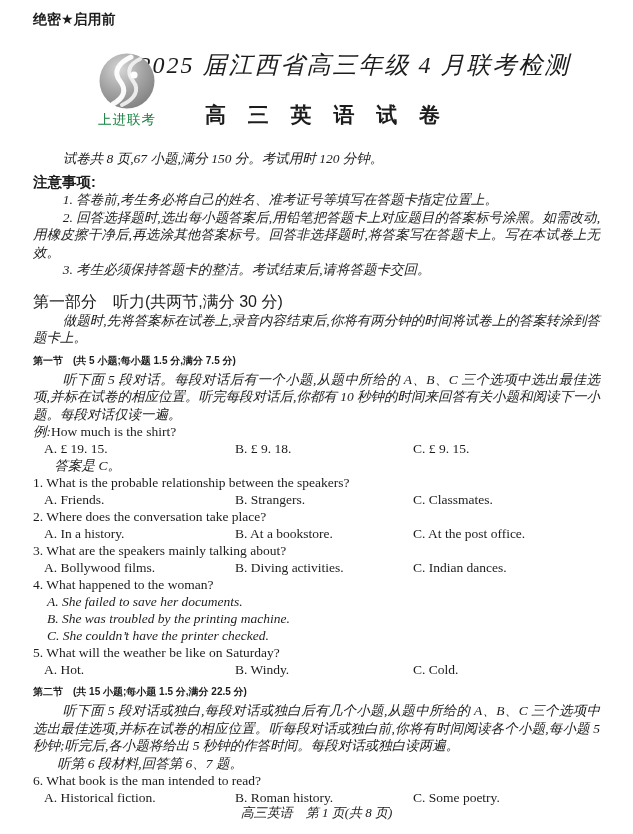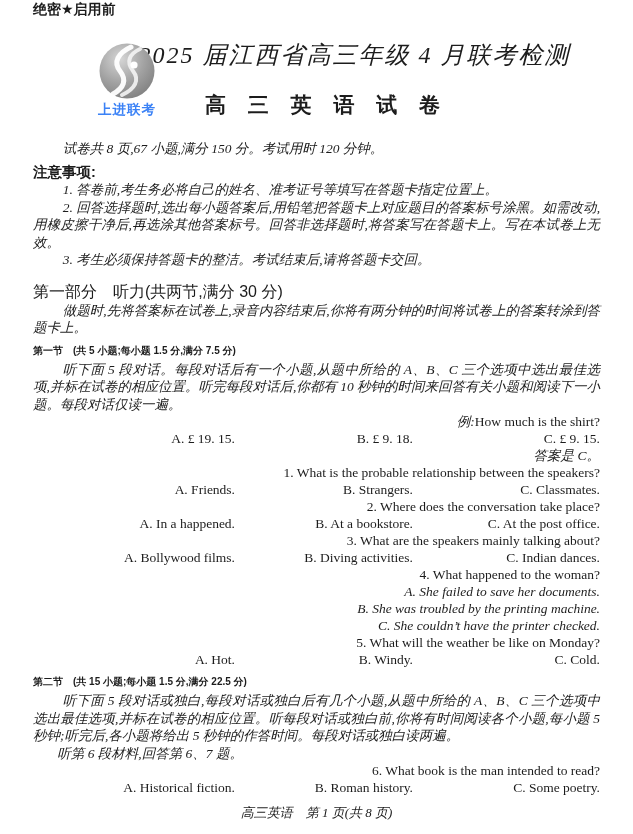--- a/index.html
+++ b/index.html
@@ -1,42 +1,42 @@
 <!DOCTYPE html>
 <html><head>
 <meta charset="utf-8">
 <style>
   html, body { margin: 0; padding: 0; background: #ffffff; }
   .page {
     position: relative;
     width: 633px; height: 834px;
     box-sizing: border-box;
-    padding: 0 33px 0 33px;
+    padding: 10px 33px 0 33px;
     background: #ffffff;
     color: #1c1c1c;
     font-family: "Liberation Serif", "DejaVu Serif", serif;
     font-size: 13.5px;
     line-height: 17.5px;
     overflow: hidden;
   }
   p { margin: 0; }
   .kai { font-style: italic; }               
   .indent { text-indent: 2.2em; }
   .just { text-align: justify; }
 
   .secrecy {
     font-family: "Liberation Sans", "DejaVu Sans", sans-serif;
     font-weight: 700; font-size: 14px; line-height: 18px;
   }
   .header { position: relative; }
   .logo { position: absolute; left: 58px; top: 2px; width: 72px; text-align: center; }
   .logo-caption {
     font-family: "Liberation Sans", "DejaVu Sans", sans-serif;
-    font-weight: 700; font-size: 13.5px; line-height: 15px;
-    color: #3b82f6; letter-spacing: 1px; margin-top: -3px;
+    font-weight: 400; font-size: 13.5px; line-height: 15px;
+    color: #15803d; letter-spacing: 1px; margin-top: -3px;
   }
   .exam-title {
     margin-top: 22px; padding-left: 76px;
     text-align: center;
     font-style: italic;
     font-size: 24px; line-height: 30px;
     letter-spacing: 2px;
   }
   .paper-title {
     margin-top: 22px; padding-left: 20px;
@@ -56,21 +56,21 @@
     margin-top: 12px;
     font-family: "Liberation Sans", "DejaVu Sans", sans-serif;
     font-weight: 400; font-size: 16px; line-height: 21px;
   }
   .h-sec {
     margin-top: 4px;
     font-family: "Liberation Sans", "DejaVu Sans", sans-serif;
     font-weight: 700; font-size: 10px; line-height: 20px;
   }
 
-  .qblock { line-height: 17px; text-align: right; }
+  .qblock { line-height: 17px; }
   .q-text { line-height: 17px; }
   .options {
     display: grid;
     grid-template-columns: 191px 178px 1fr;
     margin-left: 11px;
     line-height: 17px;
   }
   .options-stacked { margin-left: 14px; line-height: 17px; font-style: italic; }
   .options-stacked .opt { display: block; }
   .ans { text-indent: 1.6em; line-height: 17px; }
@@ -146,21 +146,21 @@
       <div class="options">
         <span class="opt">A. Friends.</span>
         <span class="opt">B. Strangers.</span>
         <span class="opt">C. Classmates.</span>
       </div>
     </div>
 
     <div class="qblock">
       <div class="q-text">2. Where does the conversation take place?</div>
       <div class="options">
-        <span class="opt">A. In a happened.</span>
+        <span class="opt">A. In a history.</span>
         <span class="opt">B. At a bookstore.</span>
         <span class="opt">C. At the post office.</span>
       </div>
     </div>
 
     <div class="qblock">
       <div class="q-text">3. What are the speakers mainly talking about?</div>
       <div class="options">
         <span class="opt">A. Bollywood films.</span>
         <span class="opt">B. Diving activities.</span>
@@ -171,21 +171,21 @@
     <div class="qblock">
       <div class="q-text">4. What happened to the woman?</div>
       <div class="options-stacked">
         <span class="opt">A. She failed to save her documents.</span>
         <span class="opt">B. She was troubled by the printing machine.</span>
         <span class="opt">C. She couldn’t have the printer checked.</span>
       </div>
     </div>
 
     <div class="qblock">
-      <div class="q-text">5. What will the weather be like on Monday?</div>
+      <div class="q-text">5. What will the weather be like on Saturday?</div>
       <div class="options">
         <span class="opt">A. Hot.</span>
         <span class="opt">B. Windy.</span>
         <span class="opt">C. Cold.</span>
       </div>
     </div>
   </div>
 
   <div>
     <div class="h-sec">第二节　(共 15 小题;每小题 1.5 分,满分 22.5 分)</div>

